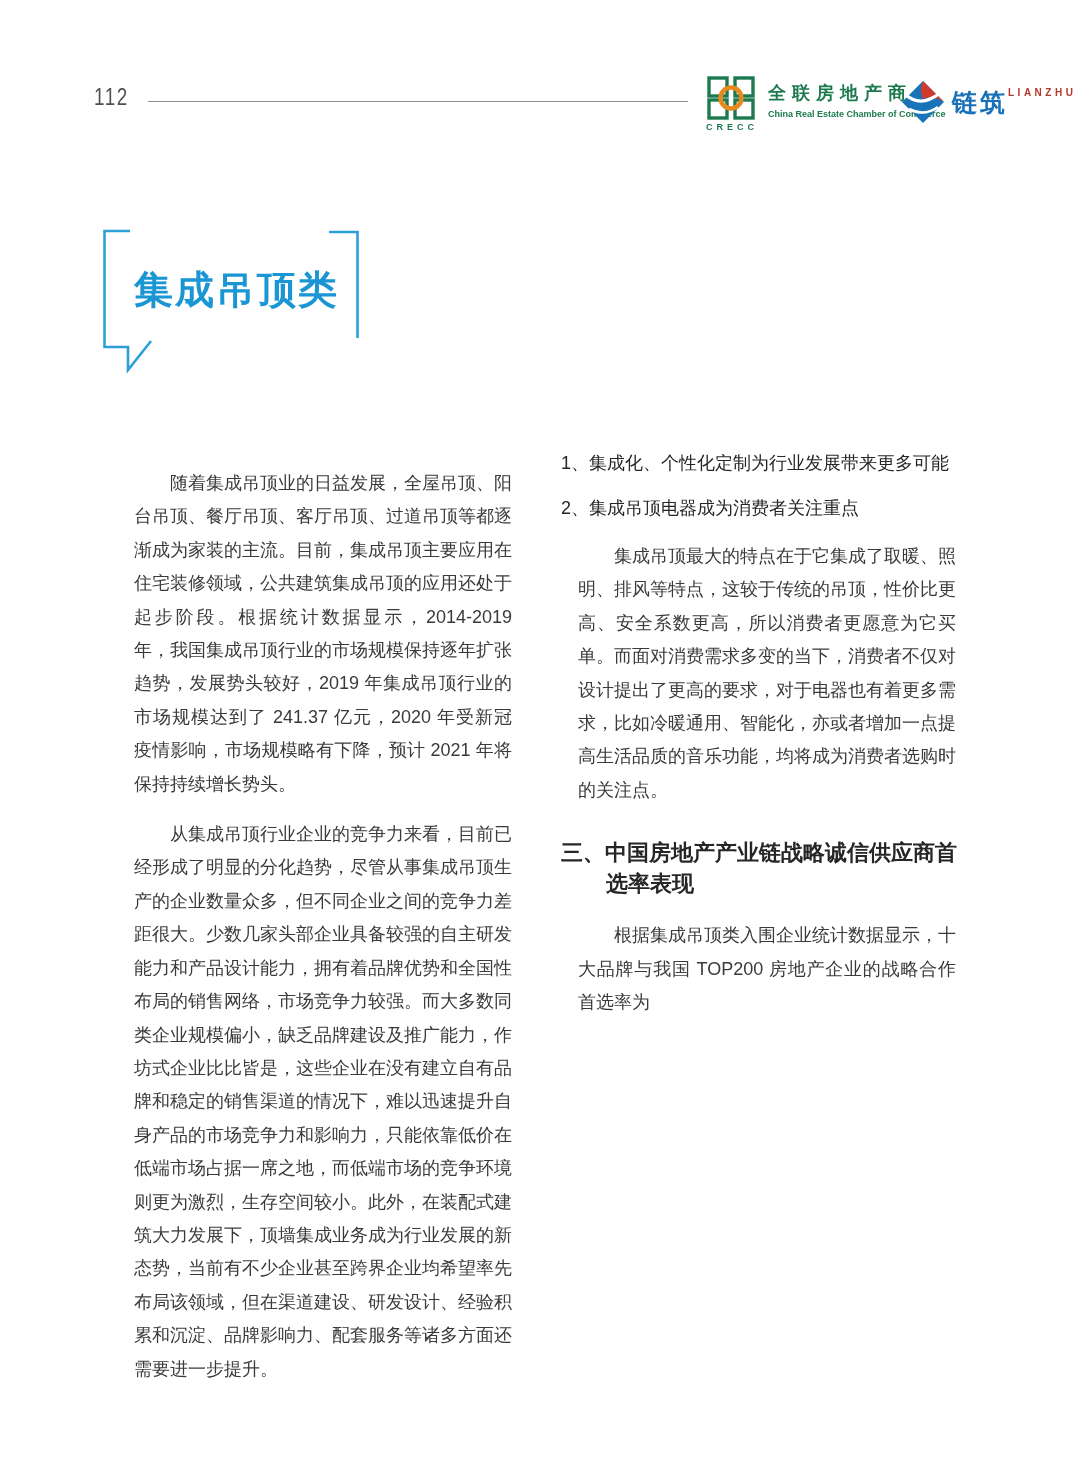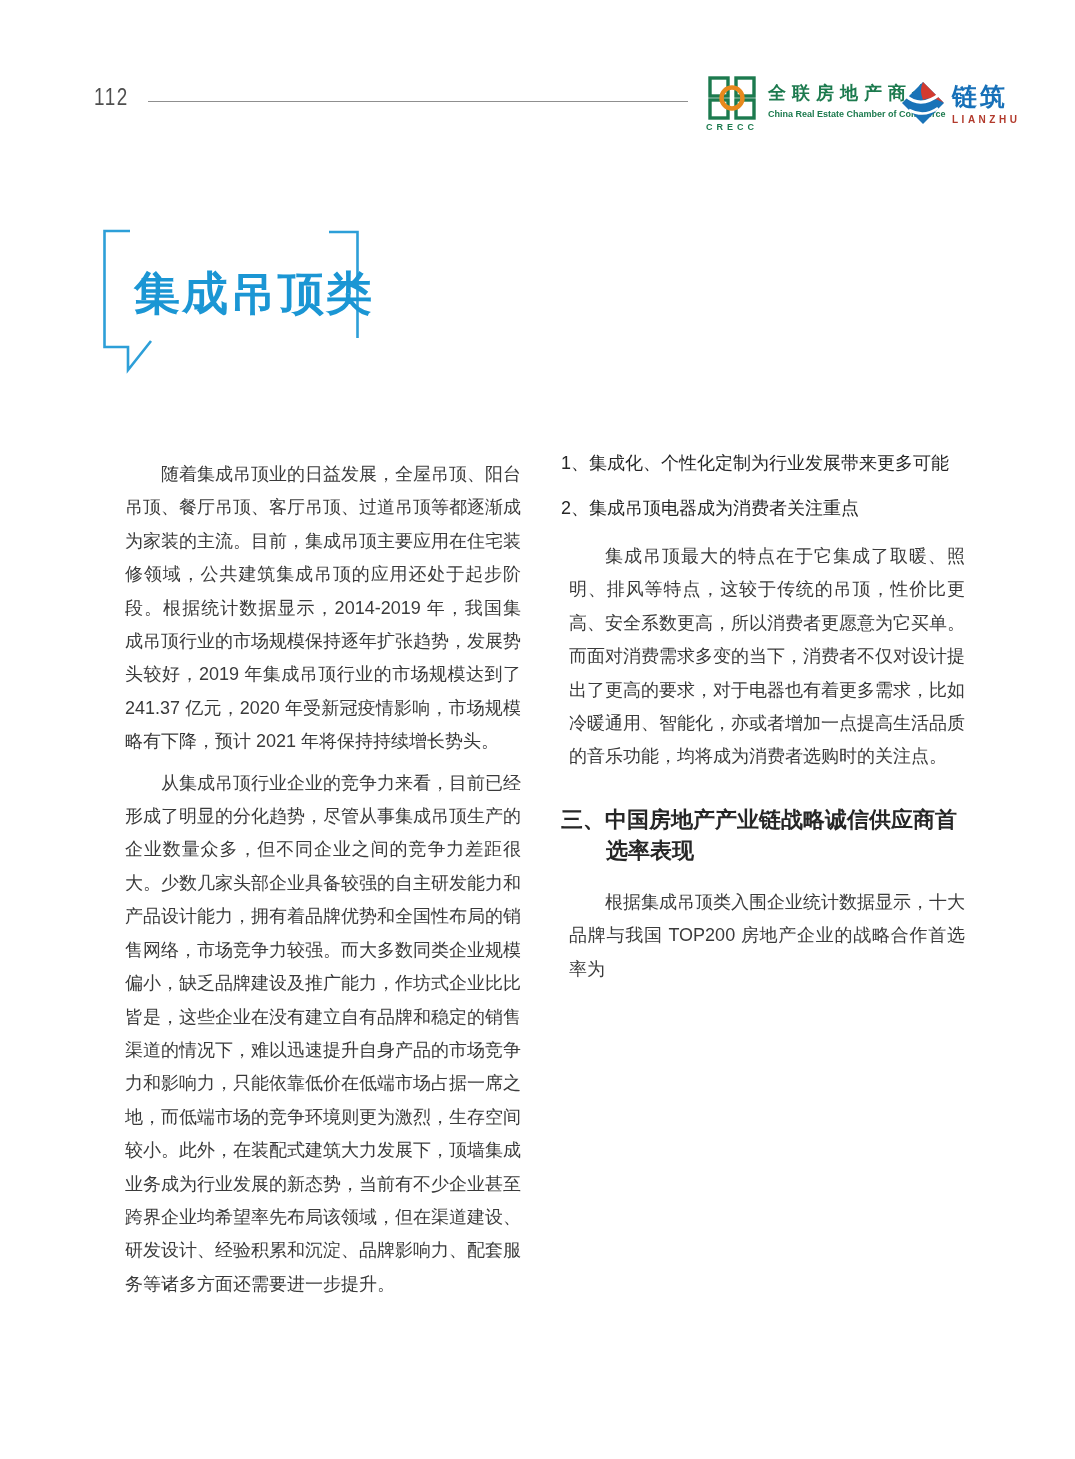--- a/index.html
+++ b/index.html
@@ -10,54 +10,54 @@
 
   
   .page-number {
     position:absolute; left:94px; top:84px;
     font-size:23px; color:#4f4f4f; letter-spacing:2px;
     transform:scaleX(.82); transform-origin:left center;
   }
   .header-rule { position:absolute; left:148px; top:101px; width:540px; height:1px; background:#8f8f8f; }
 
   .logo-crecc { position:absolute; left:706px; top:76px; display:flex; gap:10px; align-items:flex-start; }
-  .crecc-icon-wrap { display:flex; flex-direction:column; align-items:center; }
+  .crecc-icon-wrap { display:flex; flex-direction:column; align-items:flex-start; }
   .crecc-abbr { font-size:9px; font-weight:bold; color:#1c7a4e; letter-spacing:4px; margin-top:2px; }
   .crecc-cn { font-size:18px; font-weight:bold; color:#1c7a4e; letter-spacing:6px; white-space:nowrap; margin-top:5px; }
   .crecc-en { font-size:9px; font-weight:bold; color:#1c7a4e; white-space:nowrap; margin-top:4px; }
 
   .logo-lianzhu { position:absolute; left:901px; top:80px; display:flex; gap:7px; align-items:center; }
-  .lz-text { display:flex; flex-direction:column; }
+  .lz-text { display:flex; flex-direction:row; }
   .lz-cn { font-size:25px; font-weight:bold; color:#1770b8; letter-spacing:3px; white-space:nowrap; }
   .lz-en { font-size:10px; font-weight:bold; color:#b23a2c; letter-spacing:3.5px; margin-top:1px; white-space:nowrap; }
 
   
   .chapter { position:absolute; left:100px; top:228px; width:262px; height:152px; }
   .bracket-svg { position:absolute; left:0; top:0; }
   .chapter-title {
     position:absolute; left:34px; top:35px; margin:0;
-    font-size:46px; font-weight:bold; color:#1b96d4; letter-spacing:2px; white-space:nowrap;
+    font-size:39px; font-weight:bold; color:#1b96d4; letter-spacing:2px; white-space:nowrap;
   }
 
   
   .col { position:absolute; width:412px; }
   .col-left  { left:117px; top:450px; }
   .col-right { left:561px; top:450px; }
 
   h2.sec {
     margin:0; font-size:22px; font-weight:bold; color:#262626; line-height:31px;
   }
   .col-left h2.sec { margin-bottom:26px; }
   .col-right h2.sec { margin-bottom:46px; }
   h2.sec.hang { padding-left:45px; text-indent:-45px; margin-bottom:20px; }
   h3.sub {
     margin:0 0 19px 0; font-size:18px; font-weight:normal; color:#262626; line-height:26px;
   }
   p.body {
-    margin:8px; font-size:18px; line-height:33.4px; color:#3a3a3a;
+    margin:17px; font-size:18px; line-height:33.4px; color:#3a3a3a;
     text-align:justify; text-indent:2em;
   }
   .col-right p.body.gap-lg { margin-bottom:26px; }
   .col-right p.body.gap-xl { margin-bottom:30px; }
 </style>
 </head>
 <body>
 
 <div class="page">
 

